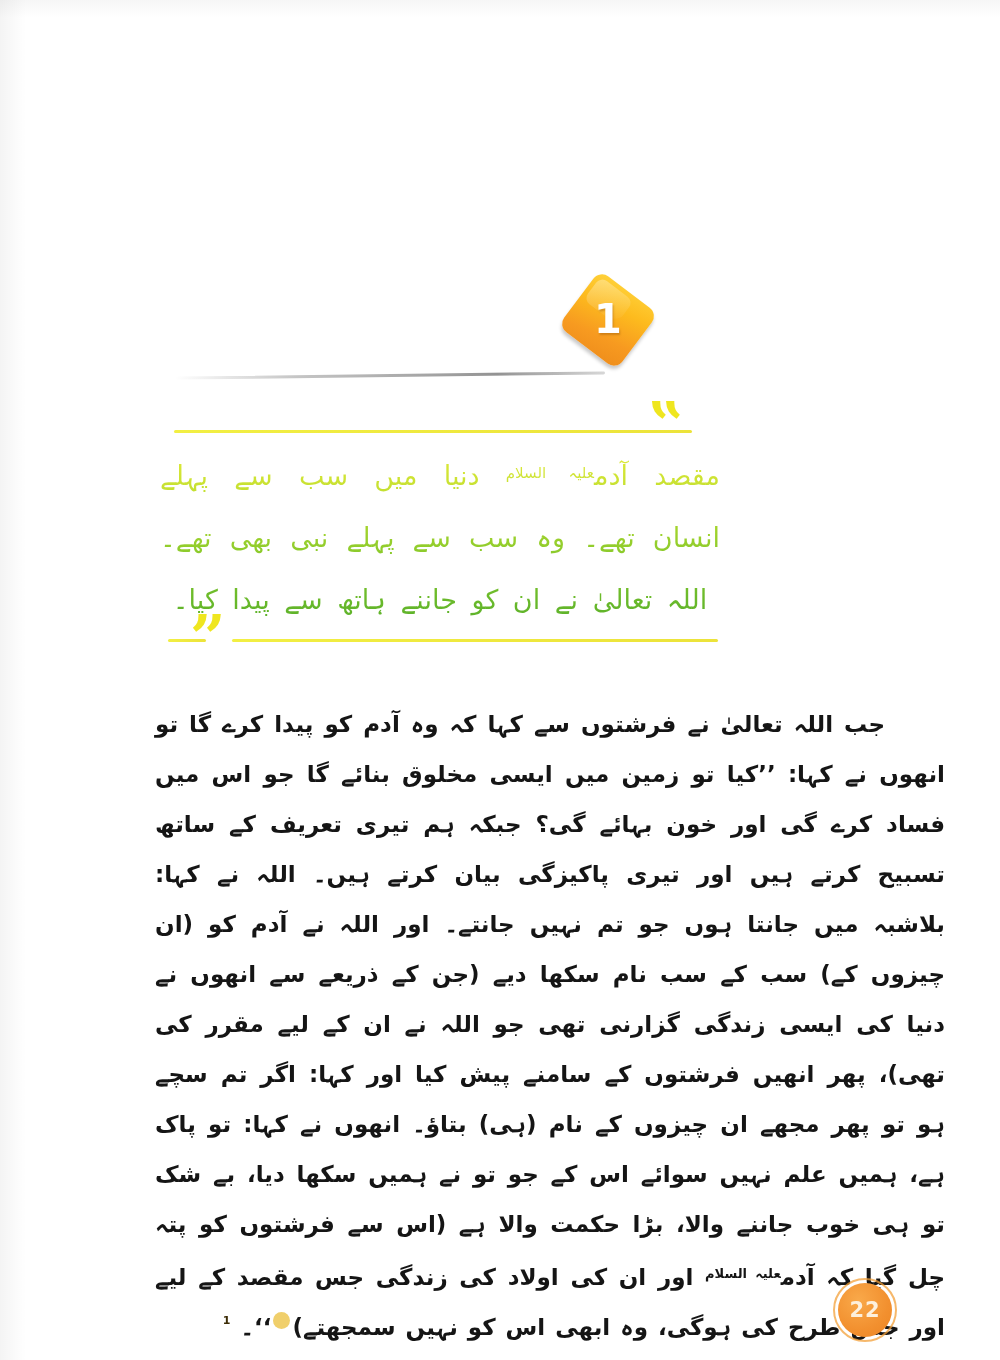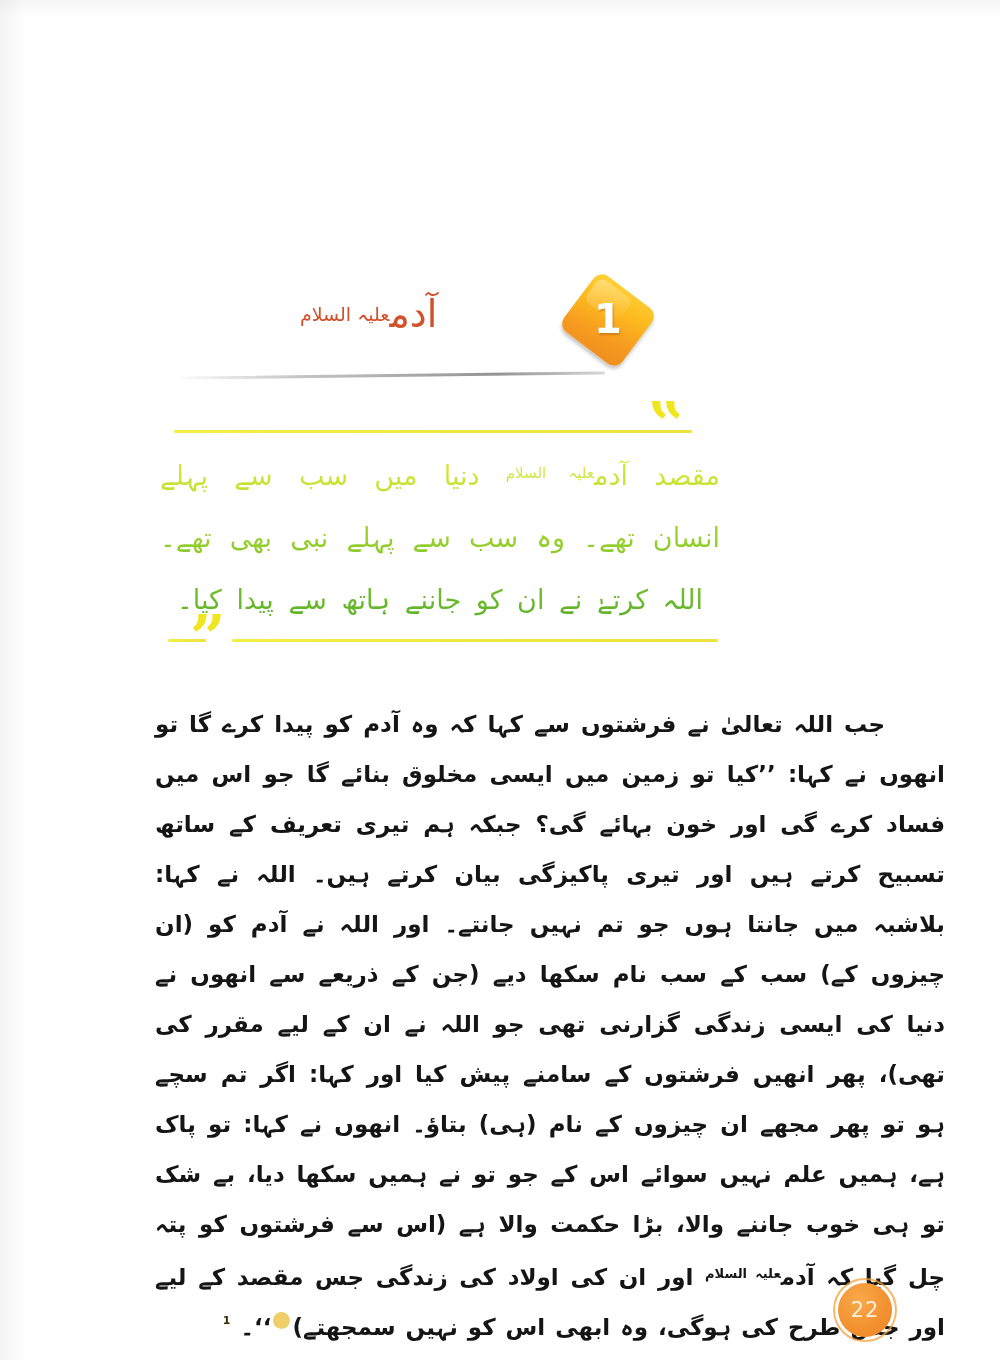--- a/index.html
+++ b/index.html
@@ -236,51 +236,49 @@
     inset: 0;
     border-radius: 50%;
     background: radial-gradient(circle at 38% 32%, #f9a94a 0%, #f2902f 60%, #ec8422 100%);
     display: flex;
     align-items: center;
     justify-content: center;
     color: #fdf0dd;
     font-family: "DejaVu Sans", "Liberation Sans", sans-serif;
     font-size: 21px;
     letter-spacing: 1px;
+    font-weight: bold;
   }
 </style>
 </head>
 <body>
 
 <div class="page">
 
   <div class="scan-edge-top"></div>
   <div class="scan-edge-left"></div>
 
   <div class="chapter-header">
 
     <div class="chapter-badge">
       <div class="diamond"></div>
       <div class="num">1</div>
     </div>
 
-    <div class="chapter-title">
-      <span>آدم</span><span class="hon">علیہ السلام</span>
-    </div>
 
     <div class="title-swoosh"></div>
   </div>
 
   <div class="quote-block">
     <div class="quote-rule top"></div>
     <div class="quote-mark open">”</div>
 
     <div class="quote-text">
       <span>مقصد آدم</span><span class="hon">علیہ السلام</span><span> دنیا میں سب سے پہلے انسان</span>
-      <span>تھے۔ وہ سب سے پہلے نبی بھی تھے۔ اللہ کرتےٰ نے</span>
+      <span>تھے۔ وہ سب سے پہلے نبی بھی تھے۔ اللہ تعالیٰ نے</span>
       <span>ان کو جاننے ہاتھ سے پیدا کیا۔</span>
     </div>
 
     <div class="quote-rule bottom-left"></div>
     <div class="quote-mark close">”</div>
     <div class="quote-rule bottom-main"></div>
   </div>
 
   <p class="body-text">
     <span>جب اللہ تعالیٰ نے فرشتوں سے کہا کہ وہ آدم کو پیدا کرے گا تو انھوں نے کہا: ’’کیا تو زمین میں ایسی مخلوق بنائے گا جو اس میں فساد کرے گی اور خون بہائے گی؟ جبکہ ہم تیری تعریف کے ساتھ تسبیح کرتے ہیں اور تیری پاکیزگی بیان کرتے ہیں۔ اللہ نے کہا: بلاشبہ میں جانتا ہوں جو تم نہیں جانتے۔ اور اللہ نے آدم کو (ان چیزوں کے) سب کے سب نام سکھا دیے (جن کے ذریعے سے انھوں نے دنیا کی ایسی زندگی گزارنی تھی جو اللہ نے ان کے لیے مقرر کی تھی)، پھر انھیں فرشتوں کے سامنے پیش کیا اور کہا: اگر تم سچے ہو تو پھر مجھے ان چیزوں کے نام (ہی) بتاؤ۔ انھوں نے کہا: تو پاک ہے، ہمیں علم نہیں سوائے اس کے جو تو نے ہمیں سکھا دیا، بے شک تو ہی خوب جاننے والا، بڑا حکمت والا ہے (اس سے فرشتوں کو پتہ چل گیا کہ آدم</span><span class="hon">علیہ السلام</span><span> اور ان کی اولاد کی زندگی جس مقصد کے لیے اور جس طرح کی ہوگی، وہ ابھی اس کو نہیں سمجھتے)</span><span class="footnote-ref">1</span><span>‘‘۔</span>

